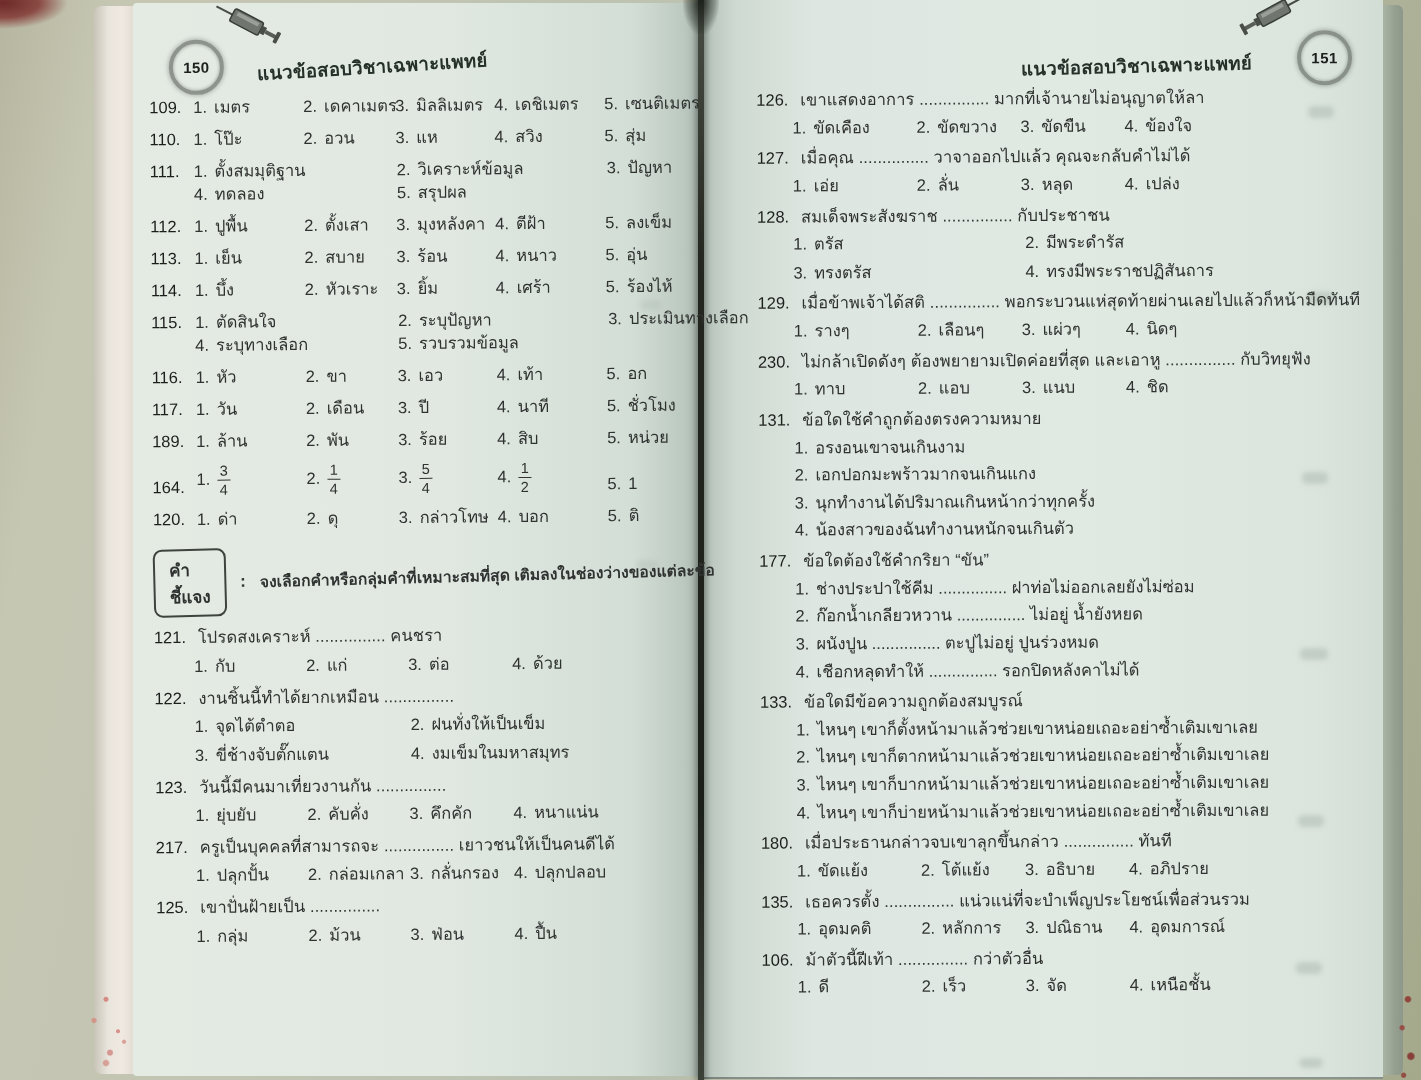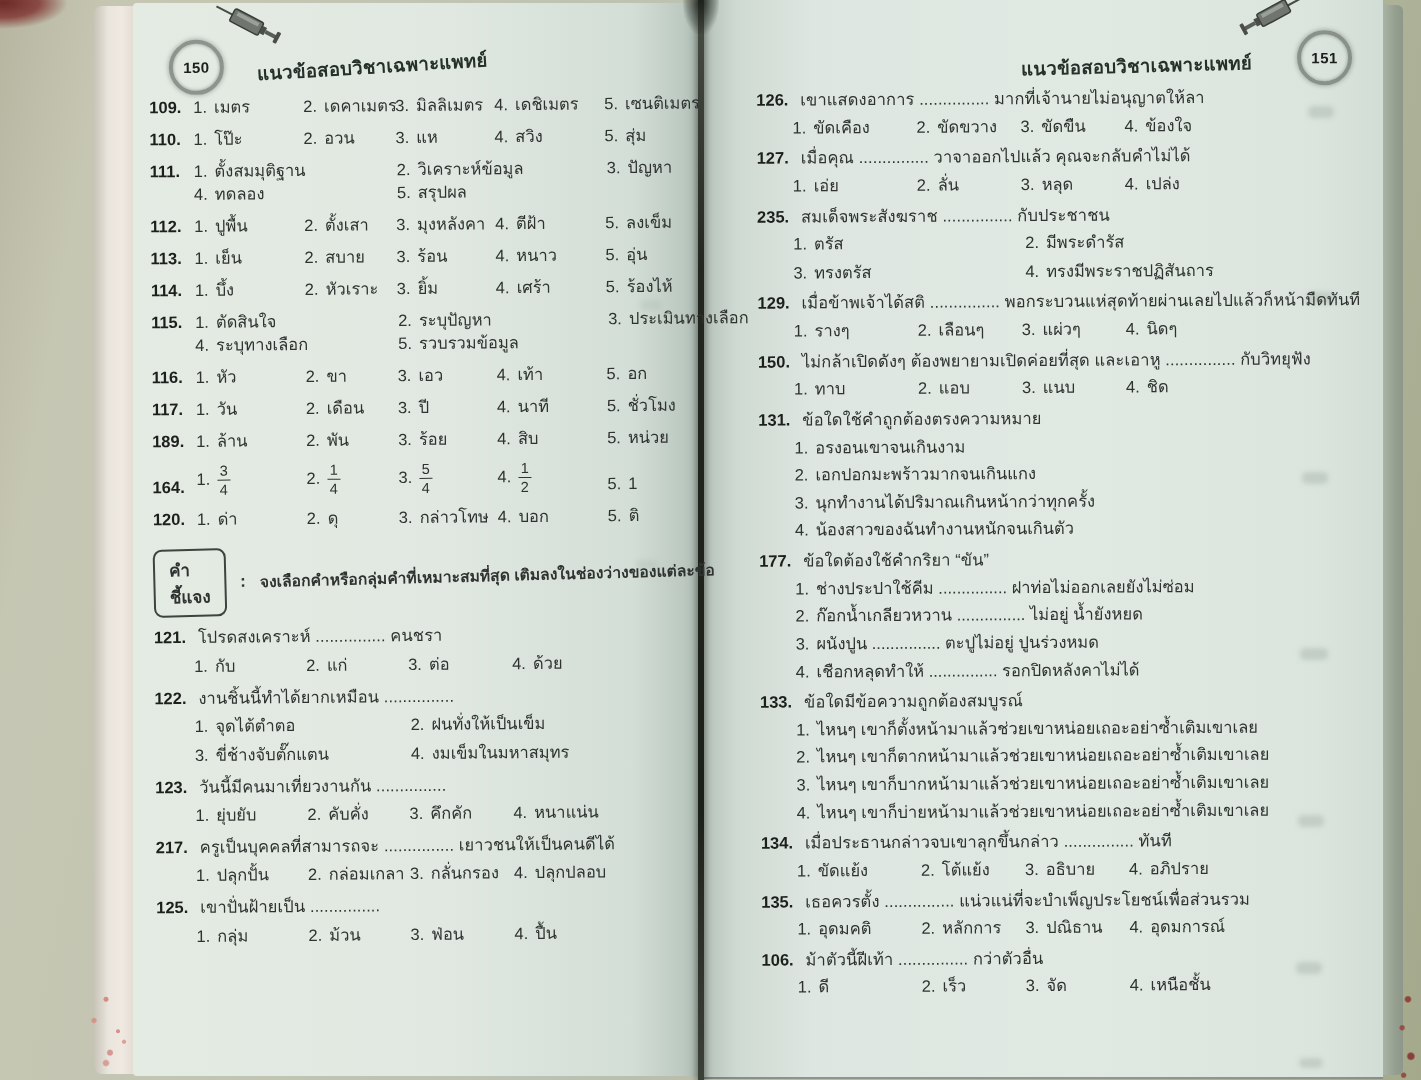--- a/index.html
+++ b/index.html
@@ -65,21 +65,21 @@
   .hdr-right .syr{right:52px;top:-10px;transform:scaleX(-1) rotate(28deg);}
   .hdr-right .title{right:110px;top:42px;transform:rotate(-1.2deg);}
 
   
   .content-left{position:absolute;left:133px;top:8px;width:560px;height:1060px;
     padding:6px 4px 0 20px;box-sizing:border-box;transform:rotate(-.5deg);}
   .mcq-row{display:grid;grid-template-columns:44px 110px 92px 99px 110px 1fr;
     align-items:end;margin-bottom:12px;font-size:16.5px;line-height:1.2;}
   .mcq-row.widegrid{grid-template-columns:44px 203px 210px 1fr;margin-bottom:6px;}
   .mcq-row.cont{margin-top:-2px;margin-bottom:12px;}
-  .qnum{font-weight:700;color:#1d1f1d;}
+  .qnum{font-weight:400;color:#1d1f1d;}
   .onum{font-style:normal;margin-right:7px;}
   .opt{white-space:nowrap;}
   .frac{display:inline-flex;flex-direction:column;align-items:center;vertical-align:middle;
     font-size:14.5px;line-height:1.02;}
   .frbar{width:13px;height:1.5px;background:#333;margin:1.5px 0;}
 
   .instr{display:flex;align-items:center;gap:14px;margin:16px 0 14px 0;transform:rotate(-1deg);}
   .instr-box{border:2px solid #3e433f;border-radius:9px;padding:5px 14px;font-weight:700;font-size:17px;}
   .instr-colon{font-weight:700;font-size:17px;}
   .instr-text{font-size:15.5px;font-weight:700;white-space:nowrap;letter-spacing:.1px;}
@@ -366,21 +366,21 @@
           </div>
           <div class="opts row4">
             <span class="opt"><i class="onum">1.</i>เอ่ย</span>
             <span class="opt"><i class="onum">2.</i>ลั่น</span>
             <span class="opt"><i class="onum">3.</i>หลุด</span>
             <span class="opt"><i class="onum">4.</i>เปล่ง</span>
           </div>
         </div>
         <div class="fill-q">
           <div class="stem">
-            <span class="qnum">235.</span>
+            <span class="qnum">128.</span>
             <span class="stem-text">สมเด็จพระสังฆราช ............... กับประชาชน</span>
           </div>
           <div class="opts grid2">
             <span class="opt"><i class="onum">1.</i>ตรัส</span>
             <span class="opt"><i class="onum">2.</i>มีพระดำรัส</span>
             <span class="opt"><i class="onum">3.</i>ทรงตรัส</span>
             <span class="opt"><i class="onum">4.</i>ทรงมีพระราชปฏิสันถาร</span>
           </div>
         </div>
         <div class="fill-q">
@@ -390,21 +390,21 @@
           </div>
           <div class="opts row4">
             <span class="opt"><i class="onum">1.</i>รางๆ</span>
             <span class="opt"><i class="onum">2.</i>เลือนๆ</span>
             <span class="opt"><i class="onum">3.</i>แผ่วๆ</span>
             <span class="opt"><i class="onum">4.</i>นิดๆ</span>
           </div>
         </div>
         <div class="fill-q">
           <div class="stem">
-            <span class="qnum">150.</span>
+            <span class="qnum">230.</span>
             <span class="stem-text">ไม่กล้าเปิดดังๆ ต้องพยายามเปิดค่อยที่สุด และเอาหู ............... กับวิทยุฟัง</span>
           </div>
           <div class="opts row4">
             <span class="opt"><i class="onum">1.</i>ทาบ</span>
             <span class="opt"><i class="onum">2.</i>แอบ</span>
             <span class="opt"><i class="onum">3.</i>แนบ</span>
             <span class="opt"><i class="onum">4.</i>ชิด</span>
           </div>
         </div>
         <div class="fill-q">
@@ -438,21 +438,21 @@
           </div>
           <div class="opts list">
             <span class="opt"><i class="onum">1.</i>ไหนๆ เขาก็ตั้งหน้ามาแล้วช่วยเขาหน่อยเถอะอย่าซ้ำเติมเขาเลย</span>
             <span class="opt"><i class="onum">2.</i>ไหนๆ เขาก็ตากหน้ามาแล้วช่วยเขาหน่อยเถอะอย่าซ้ำเติมเขาเลย</span>
             <span class="opt"><i class="onum">3.</i>ไหนๆ เขาก็บากหน้ามาแล้วช่วยเขาหน่อยเถอะอย่าซ้ำเติมเขาเลย</span>
             <span class="opt"><i class="onum">4.</i>ไหนๆ เขาก็บ่ายหน้ามาแล้วช่วยเขาหน่อยเถอะอย่าซ้ำเติมเขาเลย</span>
           </div>
         </div>
         <div class="fill-q">
           <div class="stem">
-            <span class="qnum">134.</span>
+            <span class="qnum">180.</span>
             <span class="stem-text">เมื่อประธานกล่าวจบเขาลุกขึ้นกล่าว ............... ทันที</span>
           </div>
           <div class="opts row4">
             <span class="opt"><i class="onum">1.</i>ขัดแย้ง</span>
             <span class="opt"><i class="onum">2.</i>โต้แย้ง</span>
             <span class="opt"><i class="onum">3.</i>อธิบาย</span>
             <span class="opt"><i class="onum">4.</i>อภิปราย</span>
           </div>
         </div>
         <div class="fill-q">

